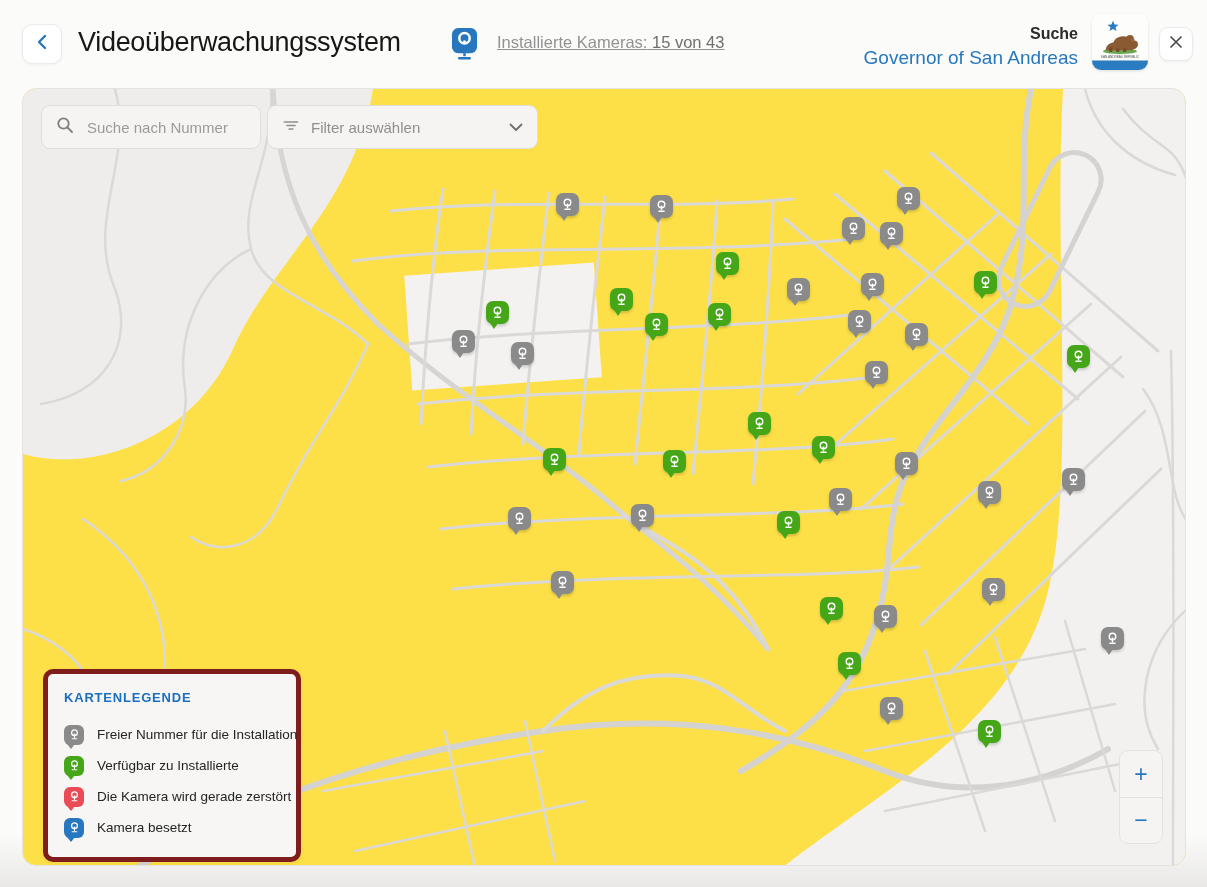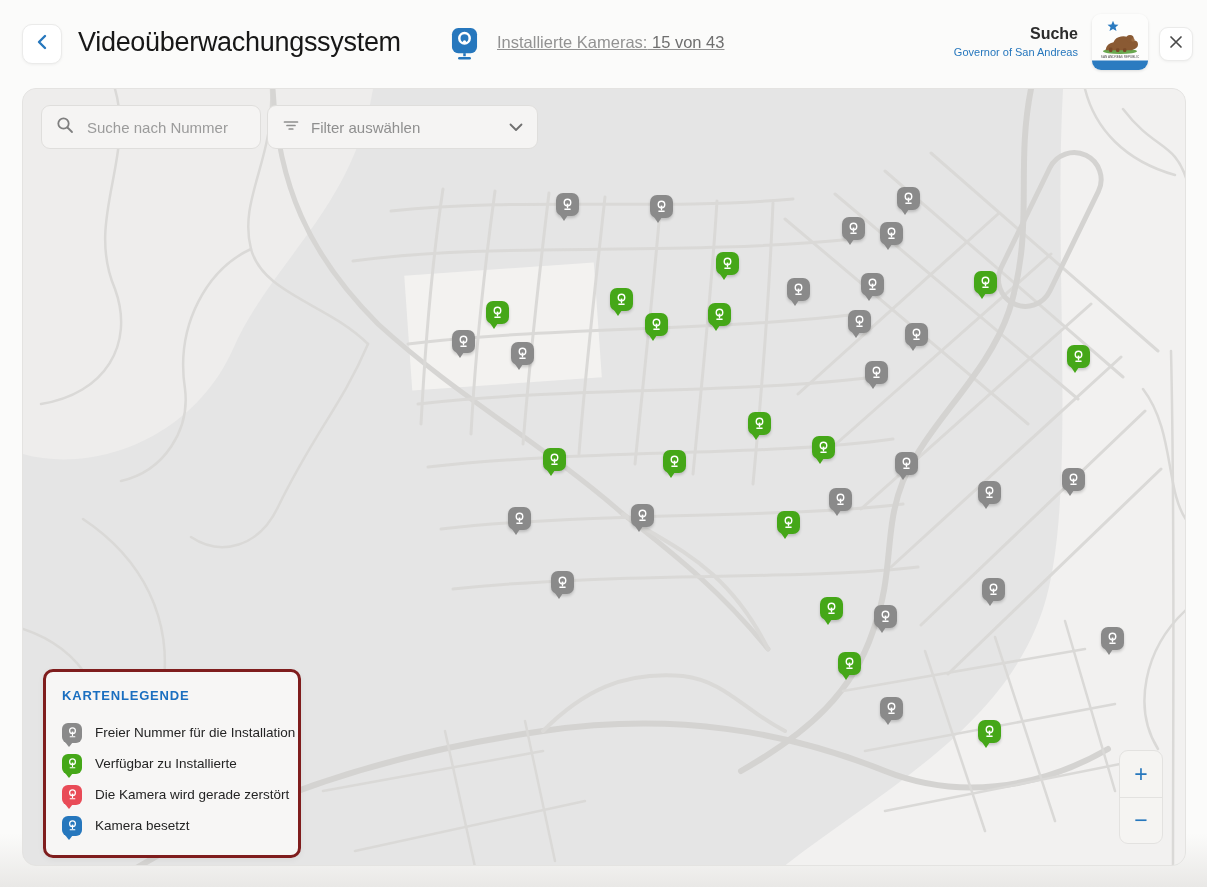--- a/index.html
+++ b/index.html
@@ -20,27 +20,27 @@
   .close-btn{left:1159px;top:27px;width:32px;height:32px;border-radius:9px;}
   .page-title{
     position:absolute;left:78px;top:27px;font-size:27px;font-weight:400;color:#171717;
     letter-spacing:-.3px;white-space:nowrap;
   }
   .header-cam{position:absolute;left:451px;top:27px;width:27px;height:33px;}
   .cam-count{position:absolute;left:497px;top:33px;font-size:16.5px;color:#929292;white-space:nowrap;text-decoration:underline;}
   .cam-count b{color:#6f6f6f;font-weight:400;}
   .user-block{position:absolute;right:129px;top:23px;text-align:right;line-height:1.35;}
   .user-name{font-size:16px;font-weight:700;color:#2c2c2c;}
-  .user-role{font-size:11px;color:#2677bd;text-align:right;}
+  .user-role{font-size:19px;color:#2677bd;text-align:right;}
   .flag{position:absolute;left:1092px;top:14px;width:56px;height:56px;border-radius:9px;
         box-shadow:0 1px 3px rgba(0,0,0,.12);overflow:hidden;}
   
   .map-panel{
     position:absolute;left:22px;top:88px;width:1164px;height:778px;
-    background:#e5e5e5;border:1px solid #e4e3e1;border-radius:14px;overflow:hidden;box-sizing:border-box;
+    background:#fde047;border:1px solid #e4e3e1;border-radius:14px;overflow:hidden;box-sizing:border-box;
   }
   .map-svg{position:absolute;left:0;top:0;width:100%;height:100%;}
   
   .search-box,.filter-box{
     position:absolute;top:16px;height:44px;box-sizing:border-box;
     background:#f5f4f3;border:1px solid #dfdedc;border-radius:9px;
     display:flex;align-items:center;padding:0 14px;gap:11px;
   }
   .search-box{left:18px;width:220px;}
   .filter-box{left:244px;width:271px;cursor:pointer;}
@@ -57,21 +57,21 @@
     box-shadow:0 2px 3px rgba(0,0,0,.18);cursor:pointer;
   }
   .pin::after{
     content:"";position:absolute;left:4px;top:100%;margin-top:-1px;
     border-left:4.5px solid transparent;border-right:4.5px solid transparent;border-top:6px solid;
   }
   .pin svg{width:17px;height:17px;display:block;}
   
   .legend{
     position:absolute;left:20px;top:580px;width:258px;box-sizing:border-box;
-    background:#f7f6f5;border:3px solid #7f1d1d;border-radius:10px;
+    background:#f7f6f5;border:5px solid #7f1d1d;border-radius:10px;
     padding:16px 16px 14px 16px;box-shadow:0 2px 6px rgba(0,0,0,.05);
   }
   .legend-title{font-size:13px;font-weight:800;color:#1b6fc0;letter-spacing:.8px;margin-bottom:14px;}
   .legend-row{display:flex;align-items:center;gap:13px;height:31px;}
   .legend-row .pin{position:relative;width:20px;height:20px;border-radius:6px;box-shadow:none;cursor:default;flex:0 0 auto;}
   .legend-row .pin::after{left:3px;border-left-width:4px;border-right-width:4px;border-top-width:5px;}
   .legend-row .pin svg{width:15px;height:15px;}
   .legend-label{font-size:13.5px;color:#242424;white-space:nowrap;}
   
   .zoomctl{

